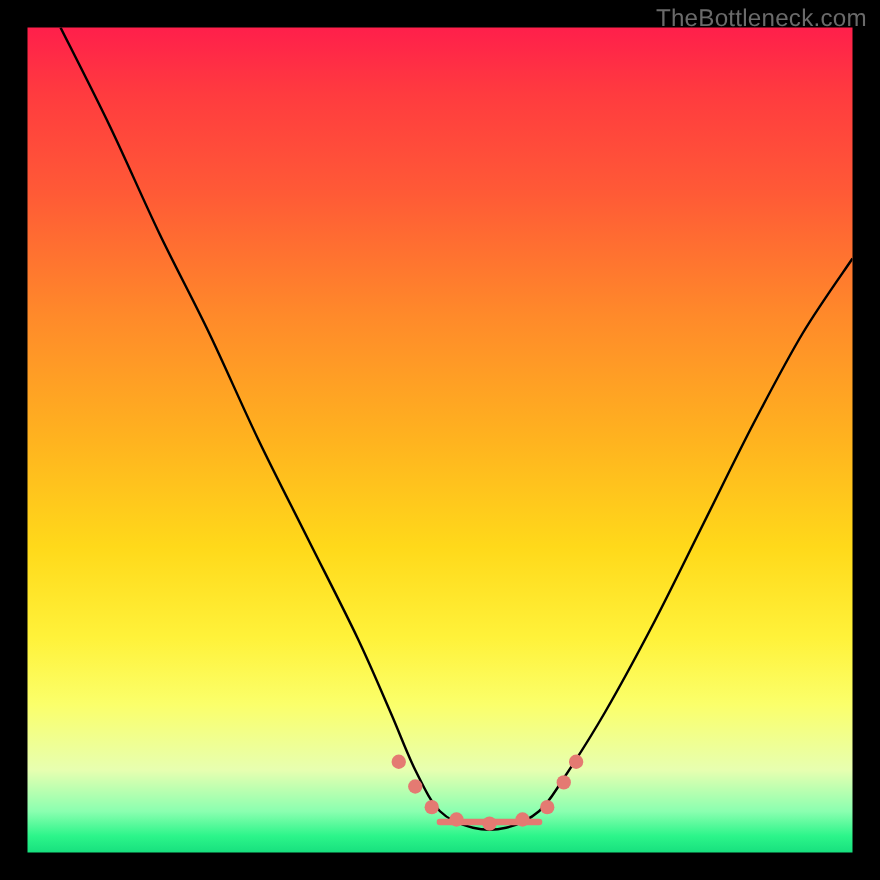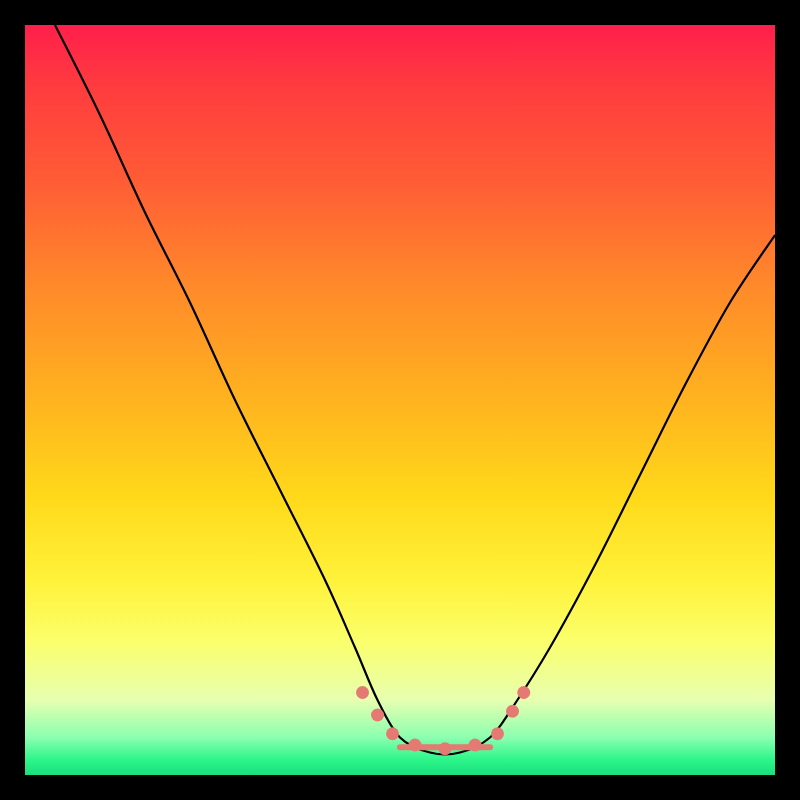--- a/index.html
+++ b/index.html
@@ -86,13 +86,14 @@
           <circle cx="390" cy="720" r="6.5"></circle>
           <circle cx="420.00000000000006" cy="723.75" r="6.5"></circle>
           <circle cx="450" cy="720" r="6.5"></circle>
           <circle cx="472.5" cy="708.75" r="6.5"></circle>
           <circle cx="487.5" cy="686.25" r="6.5"></circle>
           <circle cx="498.75" cy="667.5" r="6.5"></circle>
         </g>
     </svg>
 
   </div>
+  <div class="watermark">TheBottleneck.com</div>
 </div>
 
 </body></html>

